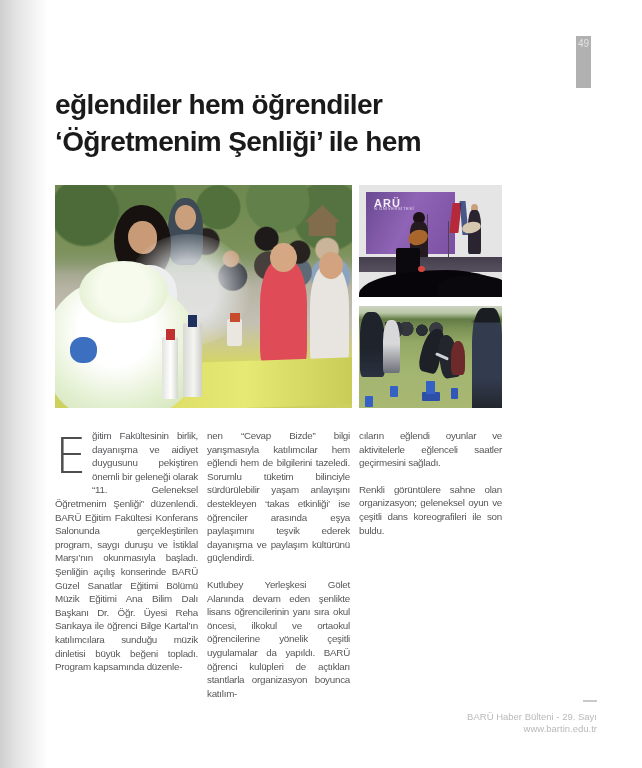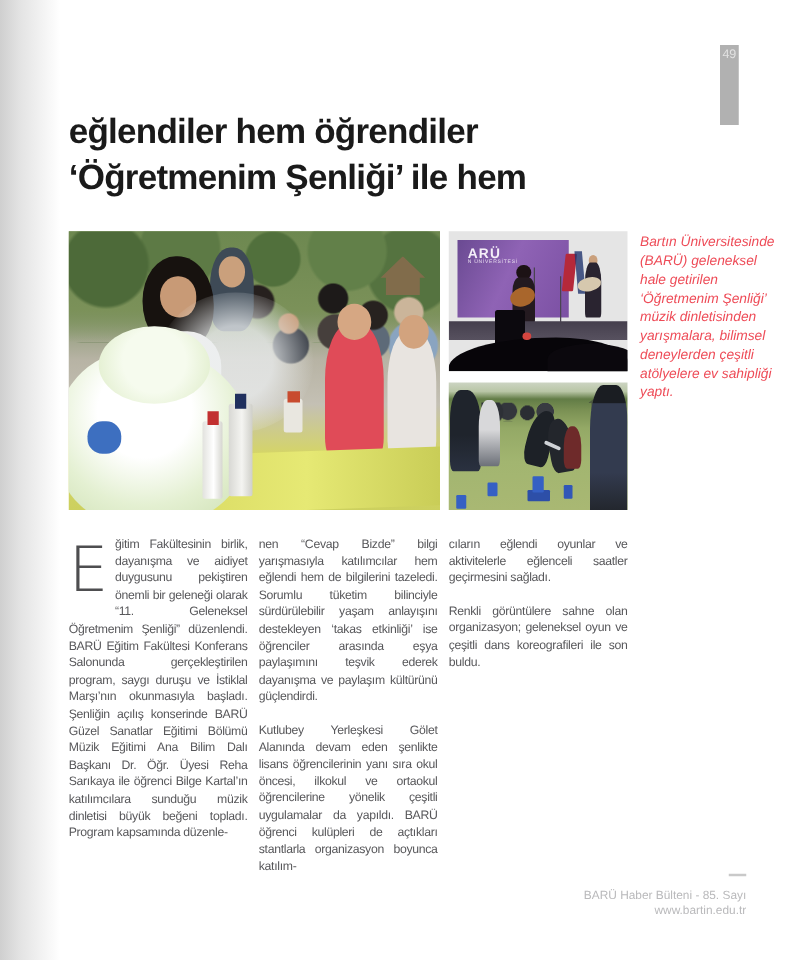--- a/index.html
+++ b/index.html
@@ -7,21 +7,21 @@
   body { font-family:"Liberation Sans", sans-serif; }
   .page {
     position:relative; width:642px; height:768px; background:#ffffff;
     overflow:hidden; margin:0 auto;
   }
   .left-gradient {
     position:absolute; left:0; top:0; width:48px; height:768px;
     background:linear-gradient(to right, #cfcfcf 0%, #e4e4e4 35%, rgba(255,255,255,0) 100%);
   }
   .page-badge {
-    position:absolute; left:576px; top:36px; width:15px; height:64px;
+    position:absolute; left:576px; top:36px; width:15px; height:52px;
     background:#b1b1b1; color:#e2e2e2; font-size:10px; text-align:center; padding-top:2px;
   }
   .title {
     position:absolute; left:55px; top:86px; width:500px;
     font-size:28px; line-height:37px; font-weight:800; color:#1a1a1a;
     letter-spacing:-0.6px;
   }
   
   .photo { position:absolute; overflow:hidden; }
   .photo div { position:absolute; }
@@ -217,35 +217,34 @@
     <div class="pg-fig4b"></div>
     <div class="pg-arm"></div>
     <div class="pg-fig5"></div>
     <div class="pg-cupbase"></div>
     <div class="pg-cup1"></div>
     <div class="pg-cup2"></div>
     <div class="pg-cup3"></div>
     <div class="pg-cup4"></div>
   </div>
 
-  <div class="caption">Bartın Üniversitesinde (BARÜ) geleneksel hale getirilen ‘Öğretmenim Şenliği’ müzik dinletisinden yarışmalara, bilimsel deneylerden çeşitli atölyelere ev sahipliği yaptı.</div>
 
   <div class="article">
     <div class="col">
       <p><span class="dropcap">E</span><span>ğitim Fakültesinin birlik, dayanışma ve aidiyet duygusunu pekiştiren önemli bir geleneği olarak “11. Geleneksel Öğretmenim Şenliği” düzenlendi. BARÜ Eğitim Fakültesi Konferans Salonunda gerçekleştirilen program, saygı duruşu ve İstiklal Marşı’nın okunmasıyla başladı. Şenliğin açılış konserinde BARÜ Güzel Sanatlar Eğitimi Bölümü Müzik Eğitimi Ana Bilim Dalı Başkanı Dr. Öğr. Üyesi Reha Sarıkaya ile öğrenci Bilge Kartal’ın katılımcılara sunduğu müzik dinletisi büyük beğeni topladı. Program kapsamında düzenle-</span></p>
     </div>
     <div class="col">
       <p>nen “Cevap Bizde” bilgi yarışmasıyla katılımcılar hem eğlendi hem de bilgilerini tazeledi. Sorumlu tüketim bilinciyle sürdürülebilir yaşam anlayışını destekleyen ‘takas etkinliği’ ise öğrenciler arasında eşya paylaşımını teşvik ederek dayanışma ve paylaşım kültürünü güçlendirdi.</p>
       <p>Kutlubey Yerleşkesi Gölet Alanında devam eden şenlikte lisans öğrencilerinin yanı sıra okul öncesi, ilkokul ve ortaokul öğrencilerine yönelik çeşitli uygulamalar da yapıldı. BARÜ öğrenci kulüpleri de açtıkları stantlarla organizasyon boyunca katılım-</p>
     </div>
     <div class="col">
       <p>cıların eğlendi oyunlar ve aktivitelerle eğlenceli saatler geçirmesini sağladı.</p>
       <p>Renkli görüntülere sahne olan organizasyon; geleneksel oyun ve çeşitli dans koreografileri ile son buldu.</p>
     </div>
   </div>
 
   <div class="footer">
     <span class="footer-dash"></span>
-    <div>BARÜ Haber Bülteni - 85. Sayı</div>
+    <div>BARÜ Haber Bülteni - 29. Sayı</div>
     <div>www.bartin.edu.tr</div>
   </div>
 
 </div>
 
 </body></html>

